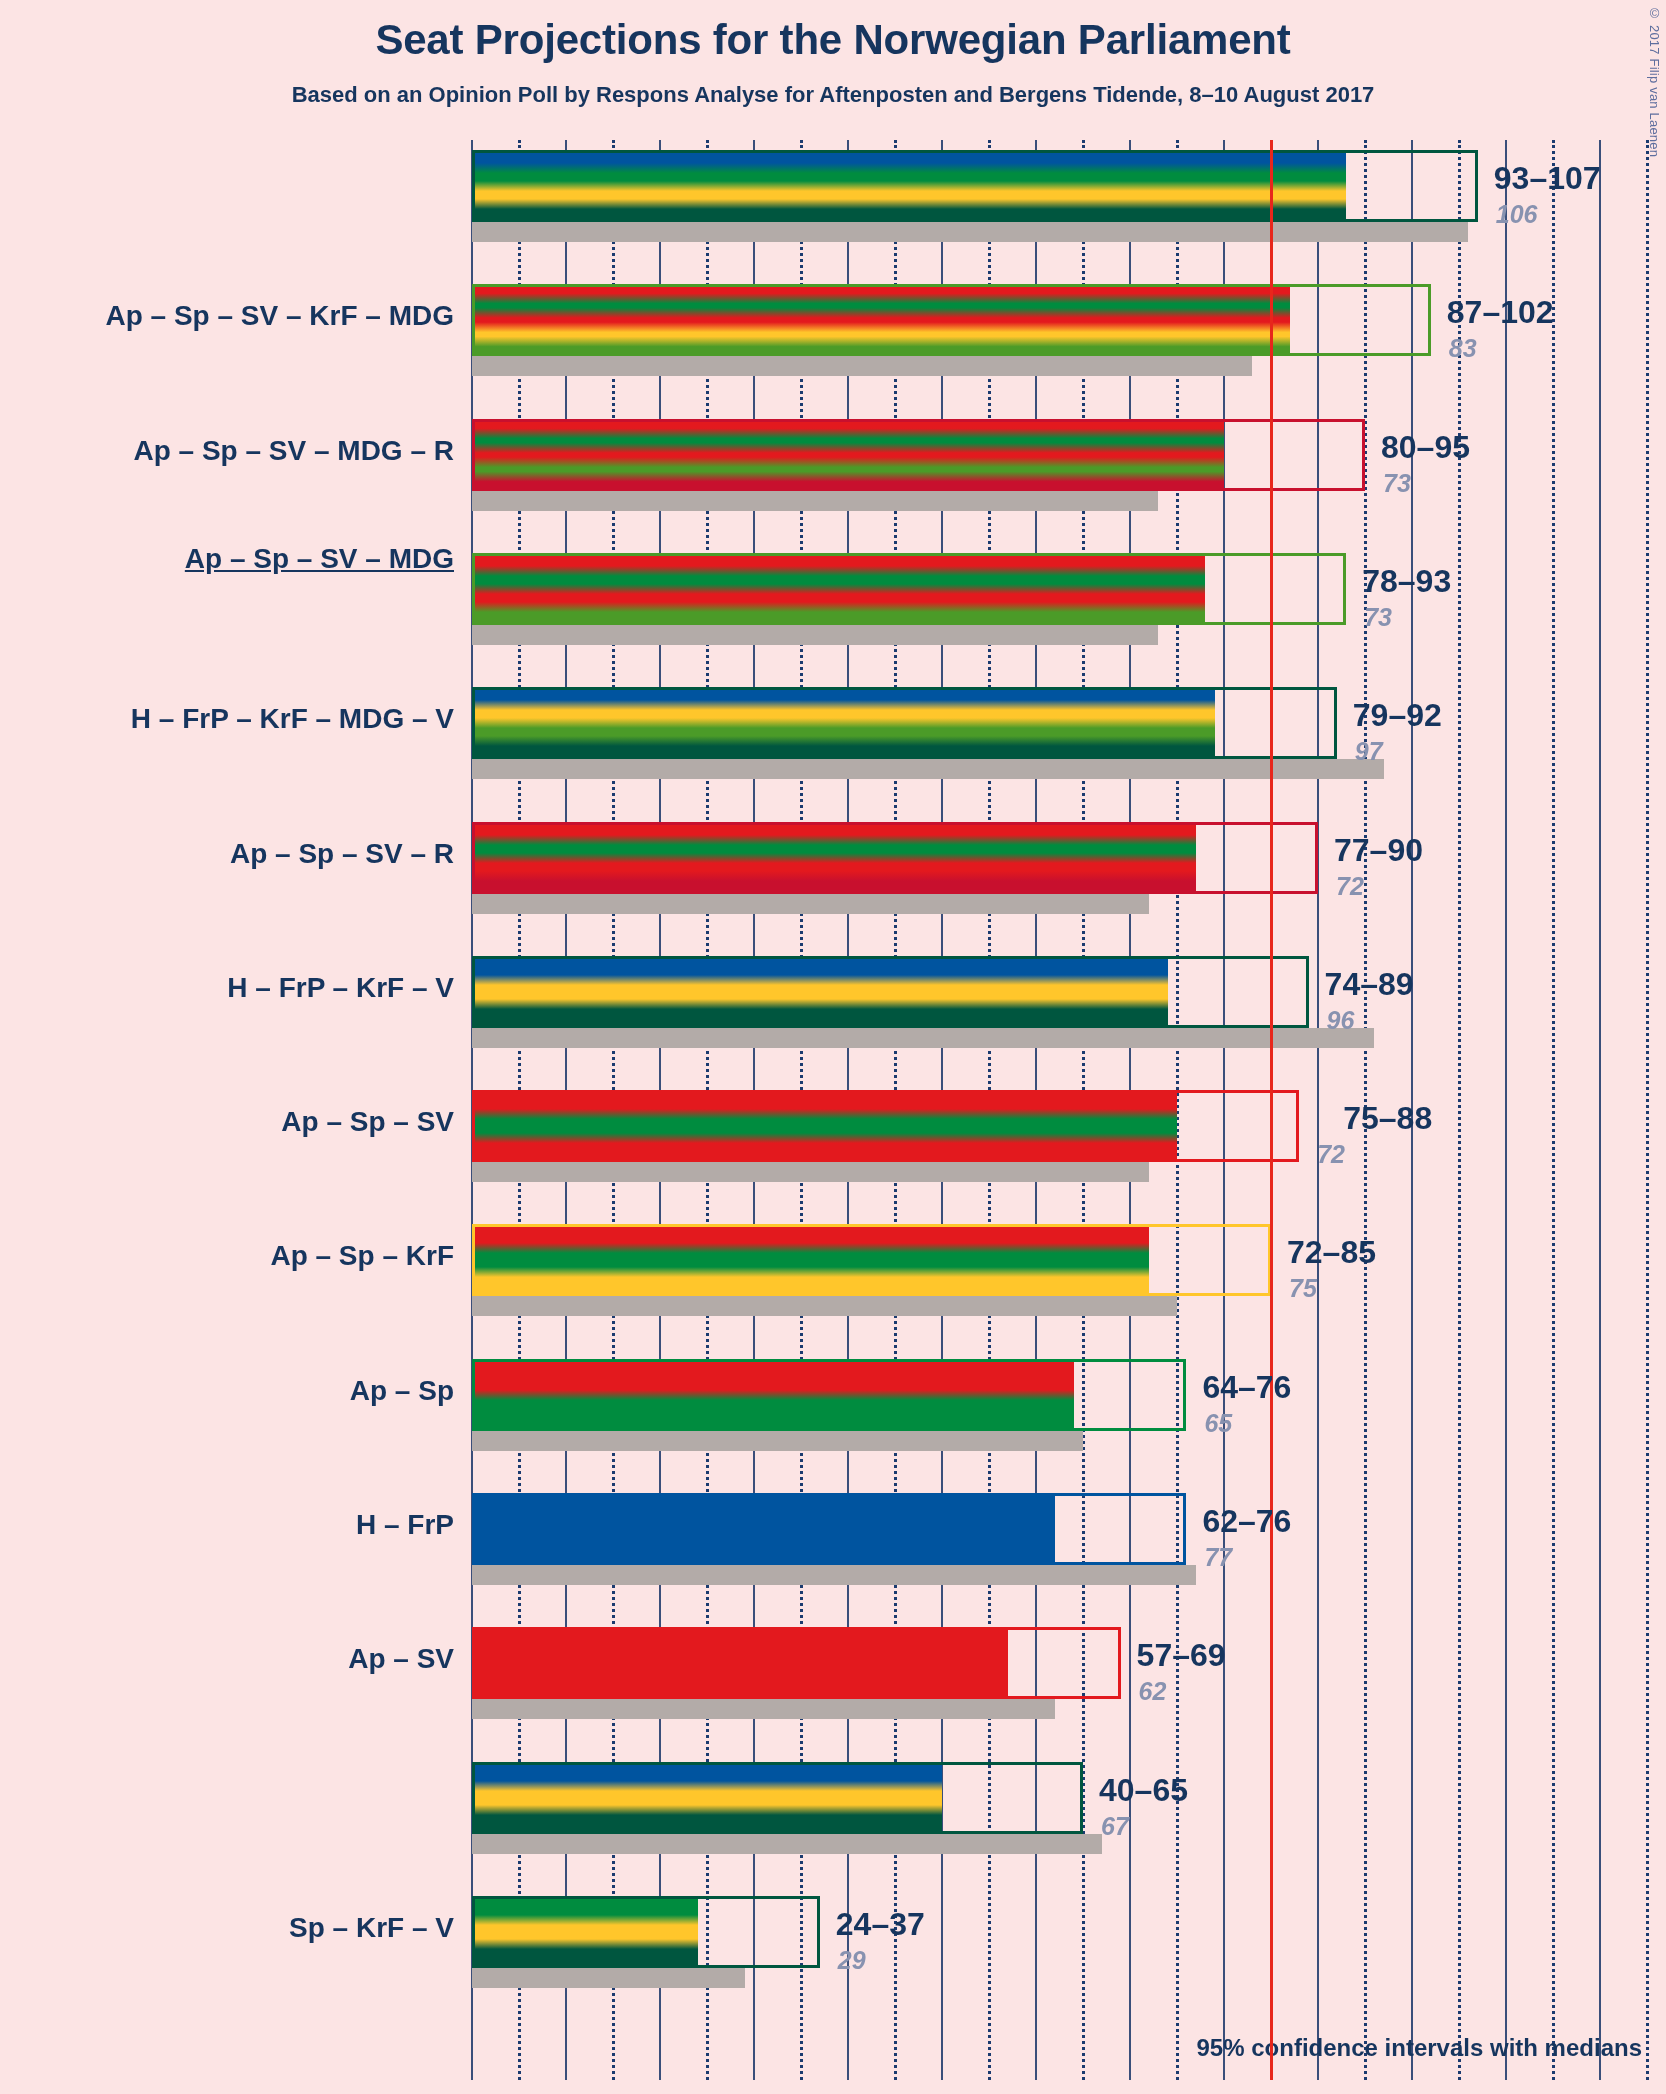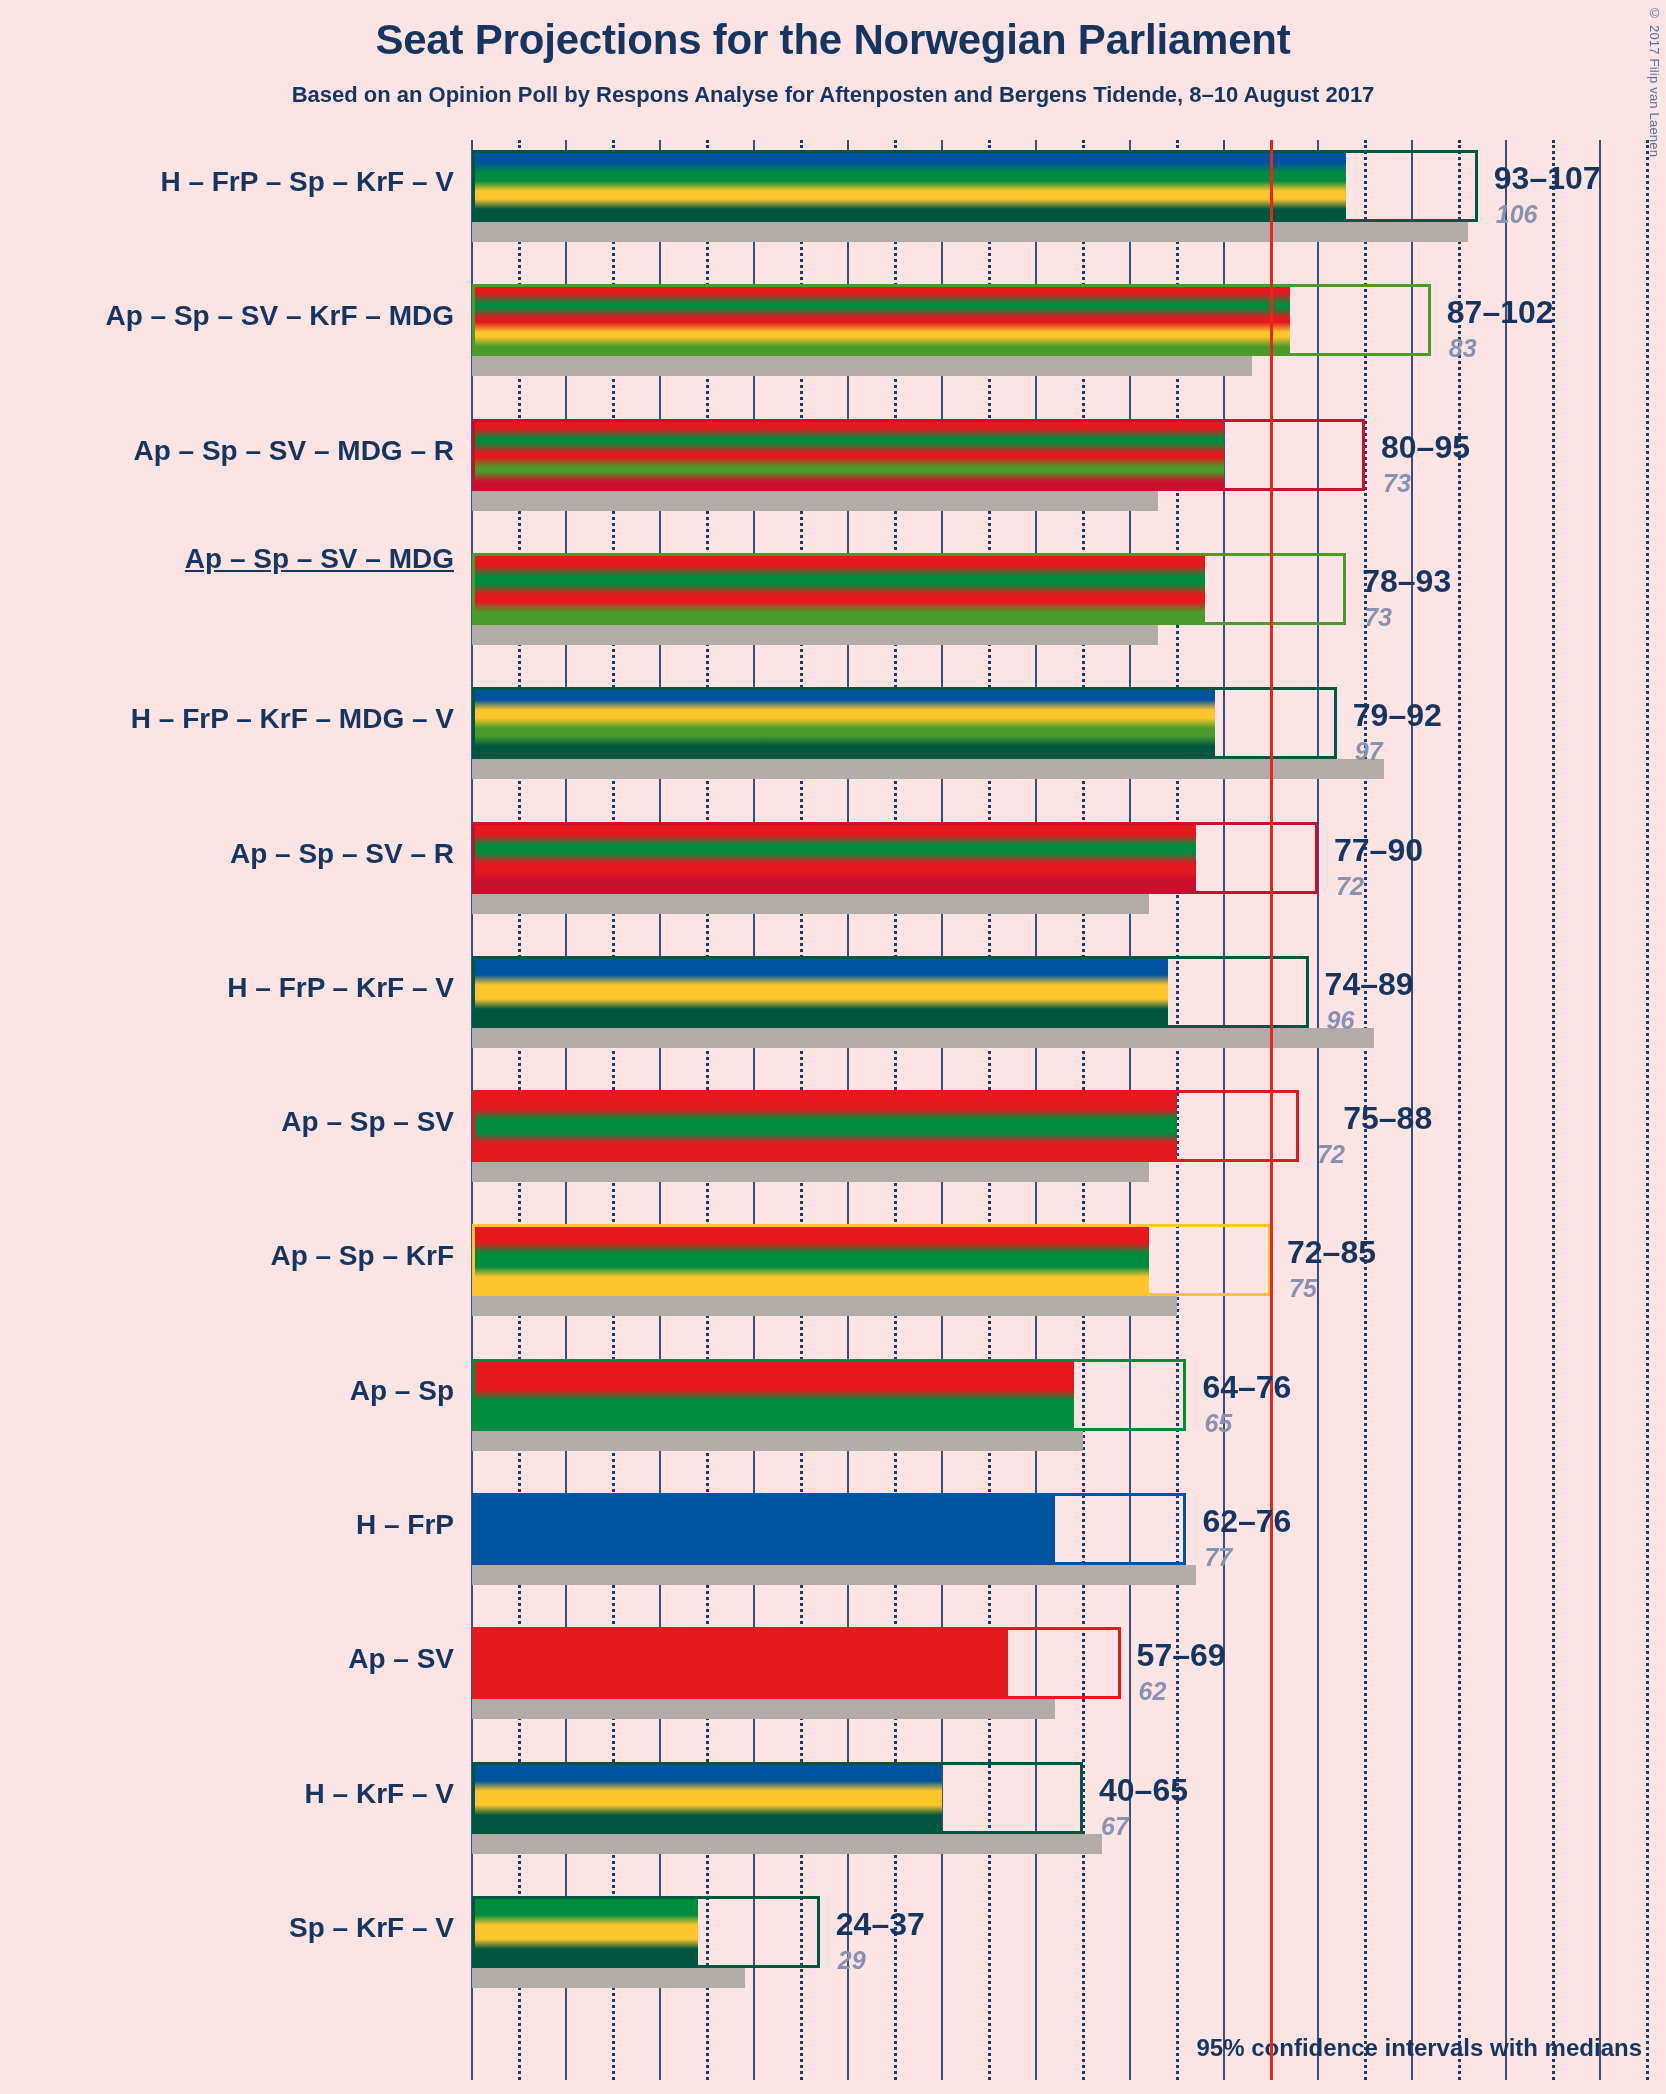--- a/index.html
+++ b/index.html
@@ -89,21 +89,20 @@
     <div class="gridline" style="left: 1223px; top: 140px; height: 1940px;"></div>
     <div class="gridline dotted" style="left: 1270px; top: 140px; height: 1940px; border-left: 3px dotted rgb(27, 59, 111); width: 0px;"></div>
     <div class="gridline" style="left: 1317px; top: 140px; height: 1940px;"></div>
     <div class="gridline dotted" style="left: 1364px; top: 140px; height: 1940px; border-left: 3px dotted rgb(27, 59, 111); width: 0px;"></div>
     <div class="gridline" style="left: 1411px; top: 140px; height: 1940px;"></div>
     <div class="gridline dotted" style="left: 1458px; top: 140px; height: 1940px; border-left: 3px dotted rgb(27, 59, 111); width: 0px;"></div>
     <div class="gridline" style="left: 1505px; top: 140px; height: 1940px;"></div>
     <div class="gridline dotted" style="left: 1552px; top: 140px; height: 1940px; border-left: 3px dotted rgb(27, 59, 111); width: 0px;"></div>
     <div class="gridline" style="left: 1599px; top: 140px; height: 1940px;"></div>
     <div class="gridline dotted" style="left: 1646px; top: 140px; height: 1940px; border-left: 3px dotted rgb(27, 59, 111); width: 0px;"></div>
-    <div class="rowlabel" style="left: 0px; width: 454px; top: 166px;">H – FrP – Sp – KrF – V</div>
     <div class="prevbar" style="left: 472px; top: 222px; width: 996.4px; height: 20px; background: rgb(179, 171, 168);"></div>
     <div class="bar-wrap" style="left: 472px; top: 150px; width: 1005.8px; height: 72px;">
       <div class="bar-solid" style="width: 874.2px; background: linear-gradient(rgb(0, 84, 159) 0%, rgb(0, 84, 159) 18%, rgb(0, 140, 63) 32%, rgb(0, 140, 63) 43%, rgb(255, 198, 43) 57%, rgb(255, 198, 43) 68%, rgb(0, 86, 63) 82%, rgb(0, 86, 63) 100%);"></div>
       <div class="bar-ci" style="left: 874.2px;">
         <div class="ci-fill" style="background: linear-gradient(rgb(0, 84, 159) 0%, rgb(0, 84, 159) 18%, rgb(0, 140, 63) 32%, rgb(0, 140, 63) 43%, rgb(255, 198, 43) 57%, rgb(255, 198, 43) 68%, rgb(0, 86, 63) 82%, rgb(0, 86, 63) 100%); mask-image: repeating-linear-gradient(45deg, rgb(0, 0, 0) 0px, rgb(0, 0, 0) 4px, transparent 4px, transparent 16px), repeating-linear-gradient(-45deg, rgb(0, 0, 0) 0px, rgb(0, 0, 0) 4px, transparent 4px, transparent 16px); mask-composite: add;"></div>
       </div>
       <div class="bar-ci">
         <div class="ci-fill" style="background: linear-gradient(rgb(0, 84, 159) 0%, rgb(0, 84, 159) 18%, rgb(0, 140, 63) 32%, rgb(0, 140, 63) 43%, rgb(255, 198, 43) 57%, rgb(255, 198, 43) 68%, rgb(0, 86, 63) 82%, rgb(0, 86, 63) 100%); mask-image: repeating-linear-gradient(45deg, rgb(0, 0, 0) 0px, rgb(0, 0, 0) 5px, transparent 5px, transparent 17px);"></div>
       </div>
       <div class="bar-outline" style="left: 0px; width: 100%; border: 3px solid rgb(0, 86, 63); pointer-events: none;"></div>
@@ -269,21 +268,20 @@
         <div class="ci-fill" style="background: linear-gradient(rgb(227, 25, 30) 0%, rgb(227, 25, 30) 100%); mask-image: repeating-linear-gradient(45deg, rgb(0, 0, 0) 0px, rgb(0, 0, 0) 4px, transparent 4px, transparent 16px), repeating-linear-gradient(-45deg, rgb(0, 0, 0) 0px, rgb(0, 0, 0) 4px, transparent 4px, transparent 16px); mask-composite: add;"></div>
       </div>
       <div class="bar-ci">
         <div class="ci-fill" style="background: linear-gradient(rgb(227, 25, 30) 0%, rgb(227, 25, 30) 100%); mask-image: repeating-linear-gradient(45deg, rgb(0, 0, 0) 0px, rgb(0, 0, 0) 5px, transparent 5px, transparent 17px);"></div>
       </div>
       <div class="bar-outline" style="left: 0px; width: 100%; border: 3px solid rgb(227, 25, 30); pointer-events: none;"></div>
       <div style="position: absolute; top: 0px; height: 100%; width: 3px; background: rgb(227, 25, 30);"></div>
     </div>
     <div class="ci-text" style="left: 1136.6px; top: 1637.3px;">57–69</div>
     <div class="med-text" style="left: 1138.6px; top: 1677.3px;">62</div>
-    <div class="rowlabel" style="left: 0px; width: 454px; top: 1777.6px;">H – KrF – V</div>
     <div class="prevbar" style="left: 472px; top: 1833.6px; width: 629.8px; height: 20px; background: rgb(179, 171, 168);"></div>
     <div class="bar-wrap" style="left: 472px; top: 1761.6px; width: 611px; height: 72px;">
       <div class="bar-solid" style="width: 470px; background: linear-gradient(rgb(0, 84, 159) 0%, rgb(0, 84, 159) 26.3%, rgb(255, 198, 43) 40.3%, rgb(255, 198, 43) 59.7%, rgb(0, 86, 63) 73.7%, rgb(0, 86, 63) 100%);"></div>
       <div class="bar-ci" style="left: 470px;">
         <div class="ci-fill" style="background: linear-gradient(rgb(0, 84, 159) 0%, rgb(0, 84, 159) 26.3%, rgb(255, 198, 43) 40.3%, rgb(255, 198, 43) 59.7%, rgb(0, 86, 63) 73.7%, rgb(0, 86, 63) 100%); mask-image: repeating-linear-gradient(45deg, rgb(0, 0, 0) 0px, rgb(0, 0, 0) 4px, transparent 4px, transparent 16px), repeating-linear-gradient(-45deg, rgb(0, 0, 0) 0px, rgb(0, 0, 0) 4px, transparent 4px, transparent 16px); mask-composite: add;"></div>
       </div>
       <div class="bar-ci">
         <div class="ci-fill" style="background: linear-gradient(rgb(0, 84, 159) 0%, rgb(0, 84, 159) 26.3%, rgb(255, 198, 43) 40.3%, rgb(255, 198, 43) 59.7%, rgb(0, 86, 63) 73.7%, rgb(0, 86, 63) 100%); mask-image: repeating-linear-gradient(45deg, rgb(0, 0, 0) 0px, rgb(0, 0, 0) 5px, transparent 5px, transparent 17px);"></div>
       </div>
       <div class="bar-outline" style="left: 0px; width: 100%; border: 3px solid rgb(0, 86, 63); pointer-events: none;"></div>

